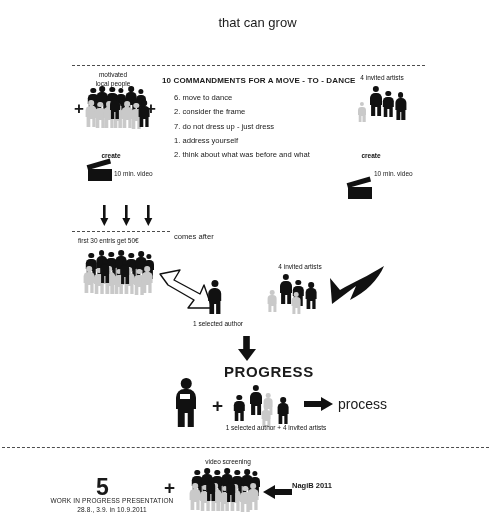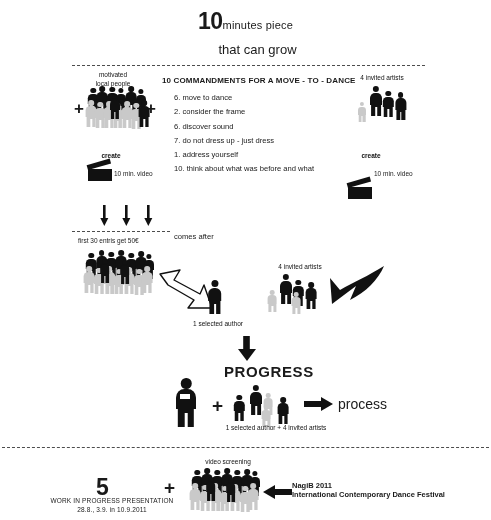--- a/index.html
+++ b/index.html
@@ -49,23 +49,20 @@
   #process-word{font-size:14px;}
   #five{font-size:23px;font-weight:bold;}
   #wip{font-size:6.5px;letter-spacing:.15px;text-align:center;line-height:1.45;}
   #nagib1{font-size:7.5px;font-weight:bold;}
   #nagib2{font-size:7.5px;font-weight:bold;}
 </style>
 </head>
 <body>
 
 <div class="abs" id="title-block">
-  <div id="title-line1">
-    <span id="title-num">10</span><span id="title-sub">minutes piece</span>
-  </div>
   <div id="title-line2">that can grow</div>
 </div>
 
 <div class="abs dash" style="left:72px;top:65px;width:353px;"></div>
 
 <div class="abs" style="left:78px;top:71px;width:70px;">
   <div class="lbl">motivated</div>
   <div class="lbl">local people</div>
 </div>
 
@@ -164,24 +161,23 @@
   <div class="board" style="width:24px;height:12px;"></div>
   <div class="stick" style="width:24px;height:5px;transform:rotate(-16deg);top:2px;"></div>
 </div>
 <div class="abs" style="left:114px;top:170px;font-size:6.5px;">10 min. video</div>
 
 <div class="abs" id="cmd-title" style="left:162px;top:76px;">10 COMMANDMENTS FOR A MOVE - TO - DANCE</div>
 
 <ul class="abs" id="cmd-list" style="left:174px;top:91px;">
   <li>6.  move to dance</li>
   <li>2.  consider the frame</li>
-  <li>6.  discover sound</li>
   <li>7.  do not dress up -  just dress</li>
   <li>1.  address yourself</li>
-  <li>10.  think about what was before and what</li>
+  <li>2.  think about what was before and what</li>
 </ul>
 <div class="abs" id="cmd-after" style="left:174px;top:232px;">comes after</div>
 
 <div class="abs lbl" style="left:340px;top:74px;width:84px;">4 invited artists</div>
 <div class="abs" id="artists-top" style="left:356px;top:86px;width:52px;height:44px;">
     <div class="person" style="left: 14px; top: 0px; width: 12px; height: 30px;">
       <div class="head" style="width:6.3px;height:6.3px;top:0;background:#111111"></div>
       <div class="body" style="width:12px;height:12px;top:6.804px;background:#111111;border-radius:5.04px 5.04px 0 0"></div>
       <div class="legs" style="width:9.84px;height:10.799999999999999px;top:18.804000000000002px;background:#111111"></div>
       <div class="gap" style="width:1.56px;height:8.424px;top:21.180000000000003px;"></div>
@@ -550,14 +546,13 @@
 
 <svg class="abs" style="left:262px;top:484px;" width="30" height="16" viewBox="0 0 30 16">
   <g fill="#111">
       <rect x="11" y="5" width="19" height="6"></rect>
       <polygon points="13,1 1,8 13,15"></polygon>
     </g>
 </svg>
 
 <div class="abs" style="left:292px;top:481px;">
   <div id="nagib1">NagiB 2011</div>
-  <div id="nagib2">International Contemporary Dance Festival</div>
 </div>
 
 </body></html>

